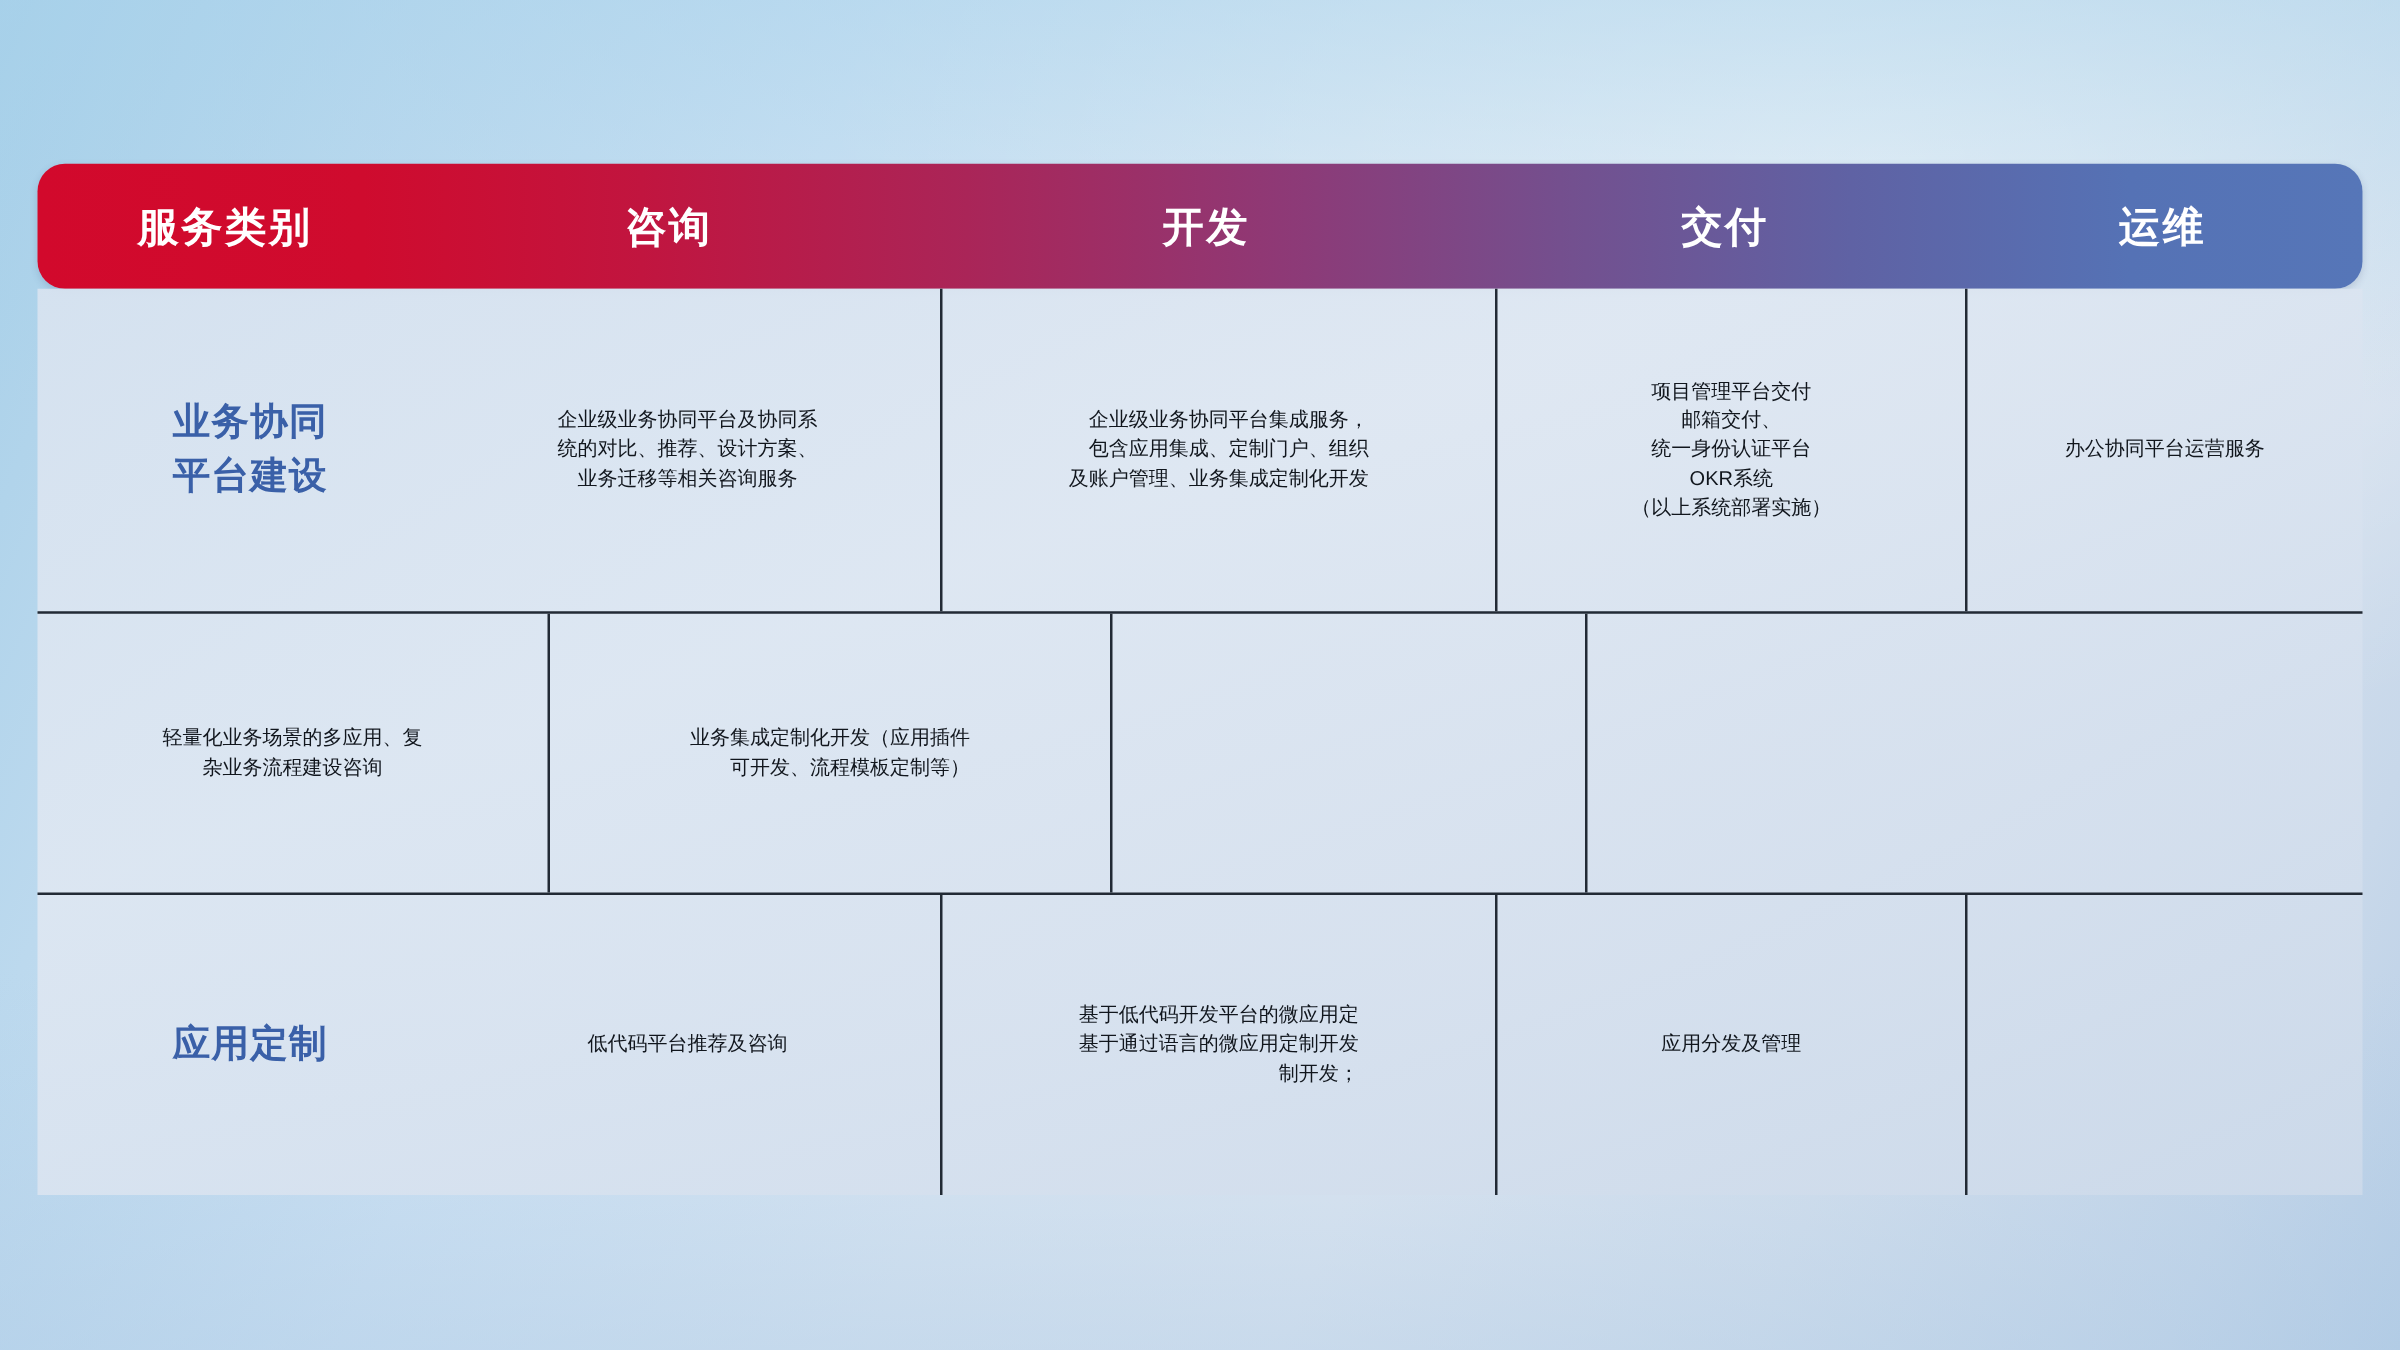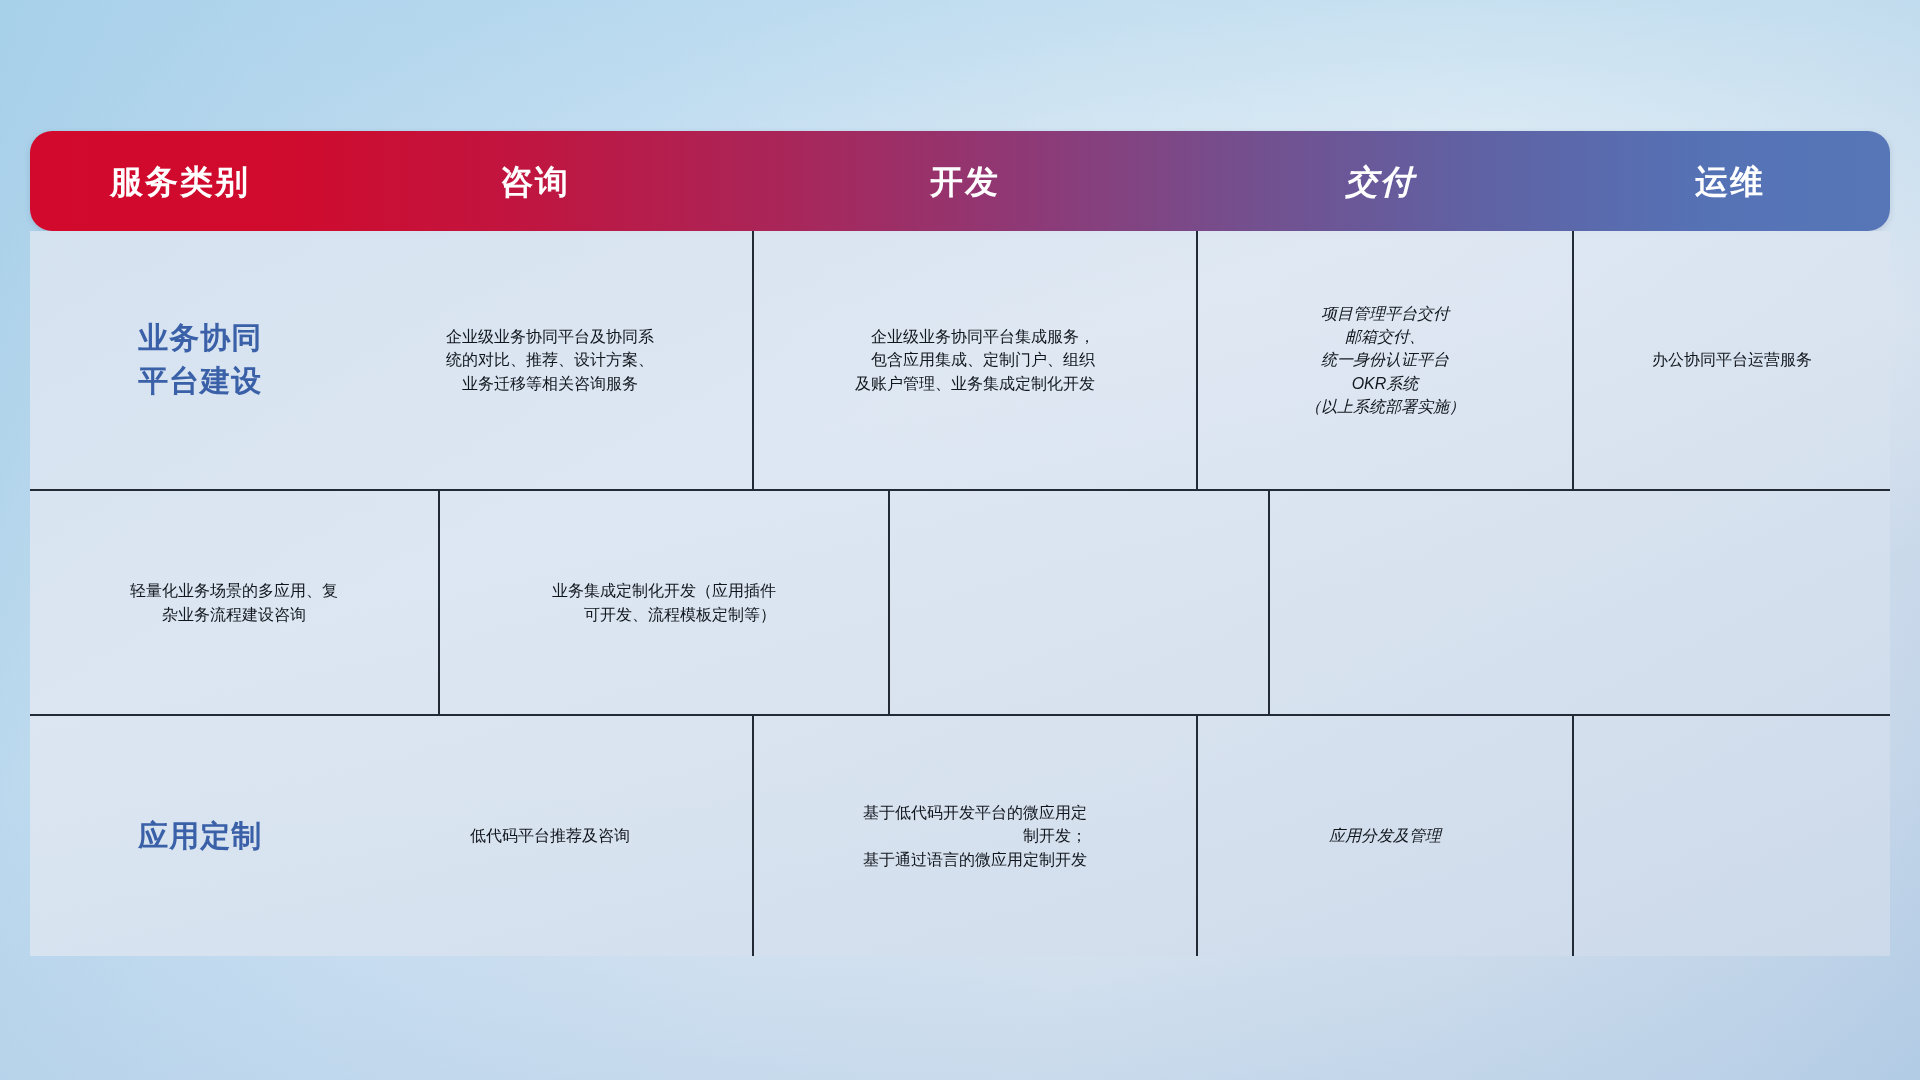--- a/index.html
+++ b/index.html
@@ -85,21 +85,21 @@
     line-height:1.42;
     letter-spacing:1px;
   }
   .cell-lines{display:block;}
   .cell-lines span{display:block;}
 
   
   .w0{width:300px;}
   .w1{width:410px;}
   .w2{width:450px;text-align:right;}
-  .w3{width:380px;font-style:italic;}
+  .w3{width:380px;}
   .w4{width:320px;}
 </style>
 </head>
 <body>
 
 <div class="bg-wash"></div>
 
 <div class="table-wrap">
 
   <div class="thead">
@@ -187,22 +187,22 @@
           </span>
         </div>
       <div class="td w1">
           <span class="cell-lines">
             <span>低代码平台推荐及咨询</span>
           </span>
         </div>
       <div class="td w2">
           <span class="cell-lines">
             <span>基于低代码开发平台的微应用定</span>
+            <span>基于通过语言的微应用定制开发</span>
             <span>制开发；</span>
-            <span>基于通过语言的微应用定制开发</span>
           </span>
         </div>
       <div class="td w3">
           <span class="cell-lines">
             <span>应用分发及管理</span>
           </span>
         </div>
       <div class="td w4">
           <span class="cell-lines"></span>
         </div>

